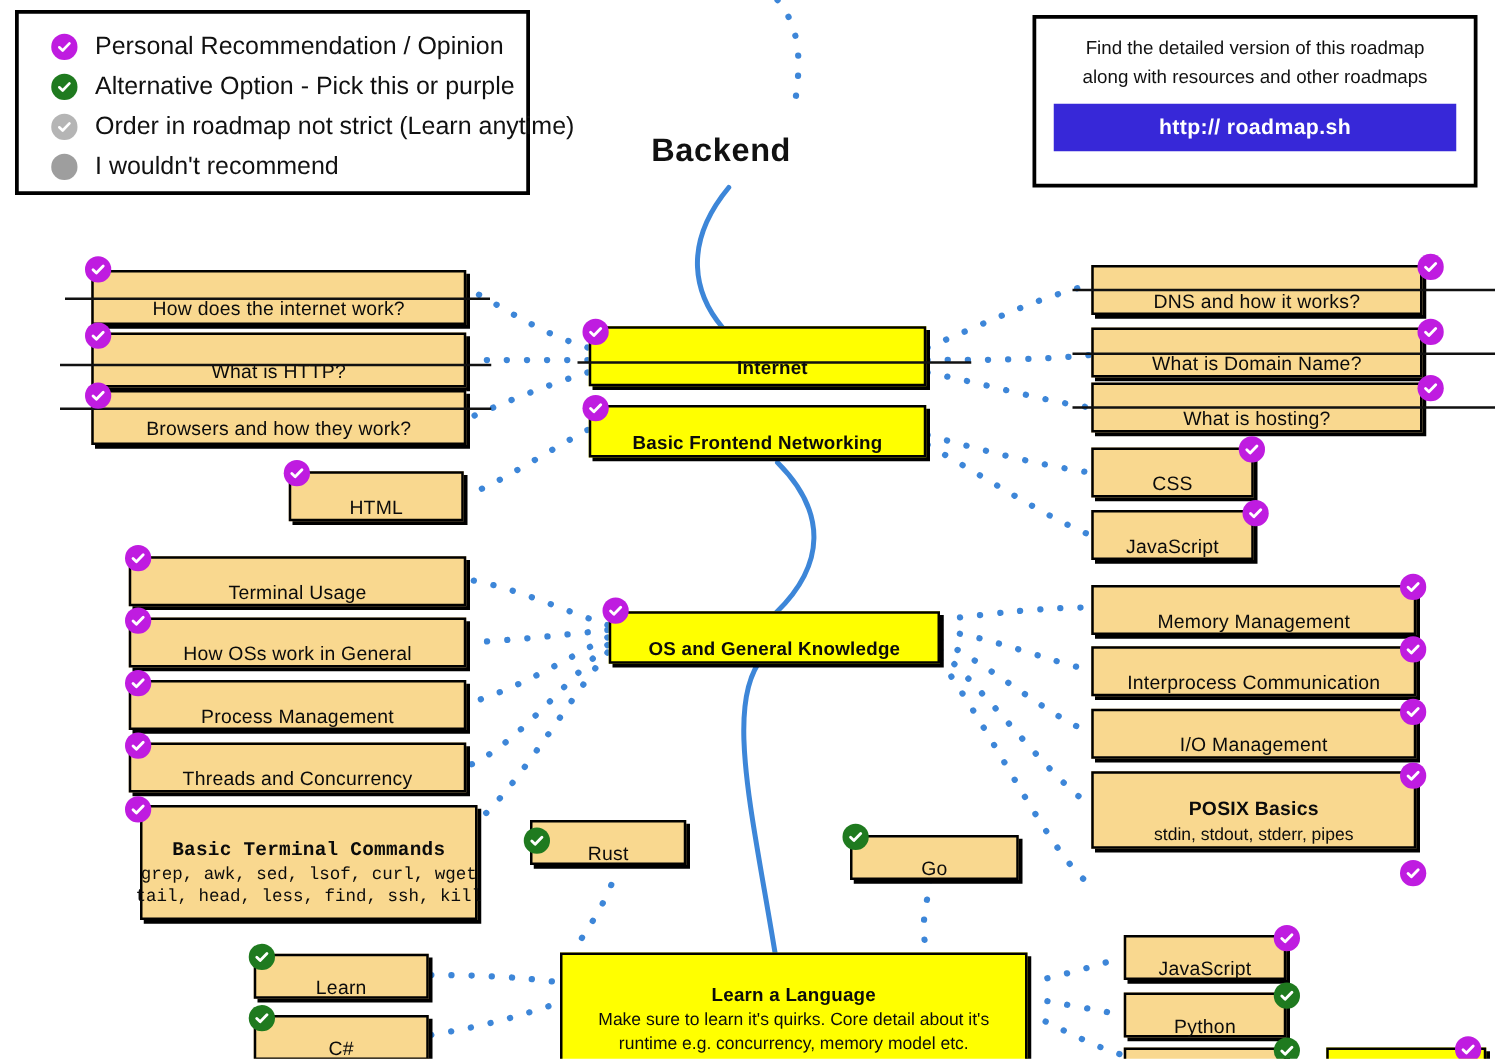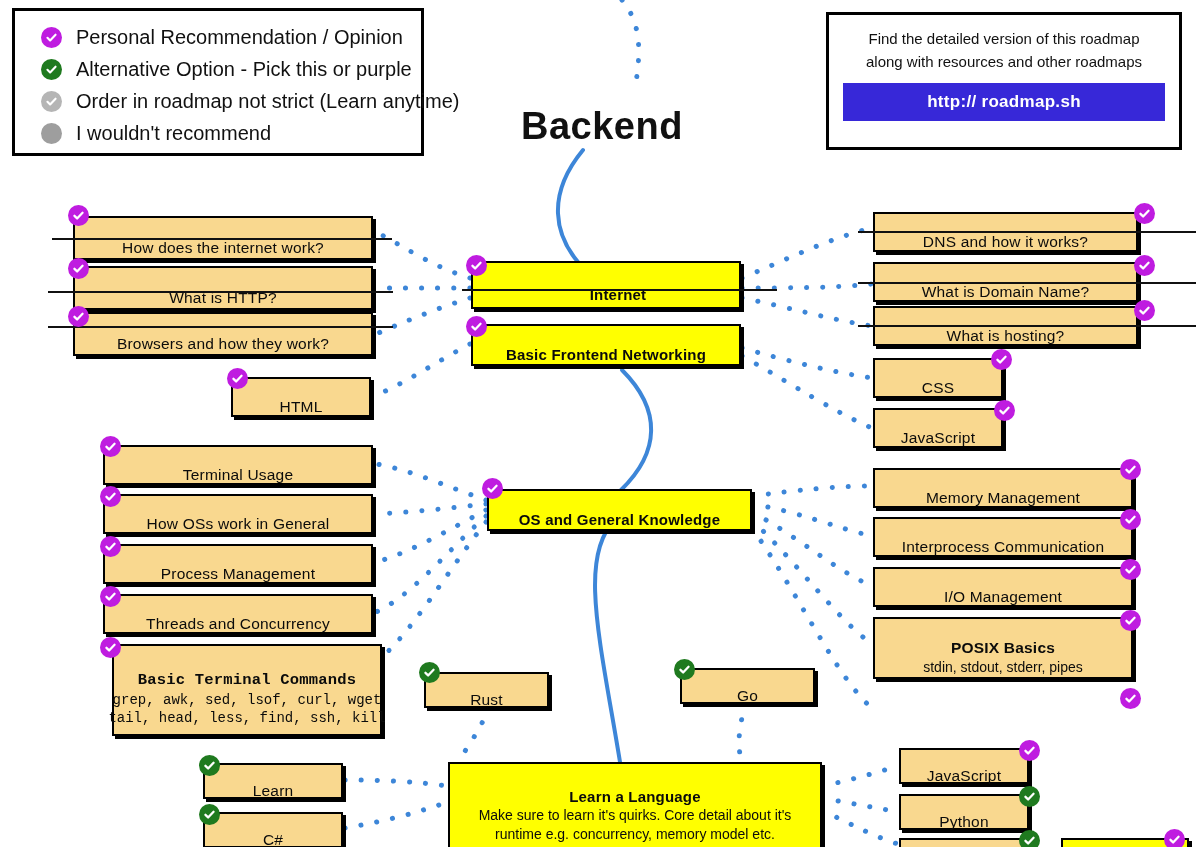--- a/index.html
+++ b/index.html
@@ -46,21 +46,21 @@
     position:absolute;width:21px;height:21px;border-radius:50%;
     z-index:6;display:flex;align-items:center;justify-content:center;
   }
   .badge svg{width:13px;height:13px;display:block;}
   .badge.purple{background:#bf1ce0;}
   .badge.green{background:#1f7a1f;}
 
   
   #page-title{
     position:absolute;z-index:3;
-    font-weight:bold;font-size:38px;letter-spacing:.5px;color:#111;
+    font-weight:bold;font-size:26px;letter-spacing:.5px;color:#111;
   }
 
   
   #legend{
     position:absolute;left:12px;top:8px;width:412px;height:148px;
     background:#fff;border:3px solid #000;box-sizing:border-box;
     padding:10px 0 0 26px;z-index:5;
   }
   .legend-row{
     display:flex;align-items:center;height:32px;
@@ -384,21 +384,21 @@
         <path d="M3 8.4 L6.3 11.6 L13 4.6" stroke="#fff" stroke-width="2.8" fill="none" stroke-linecap="round" stroke-linejoin="round"></path>
       </svg>
   </div>
 
   <div class="badge purple" style="left:1120px;top:688px;">
     <svg viewBox="0 0 16 16">
         <path d="M3 8.4 L6.3 11.6 L13 4.6" stroke="#fff" stroke-width="2.8" fill="none" stroke-linecap="round" stroke-linejoin="round"></path>
       </svg>
   </div>
 
-  <div class="node tan" style="left:424px;top:672px;width:125px;height:36px;">
+  <div class="node tan" style="left:424px;top:656px;width:125px;height:36px;">
     <span class="ttl">Rust</span>
   </div>
   <div class="badge green" style="left:419px;top:662px;">
     <svg viewBox="0 0 16 16">
         <path d="M3 8.4 L6.3 11.6 L13 4.6" stroke="#fff" stroke-width="2.8" fill="none" stroke-linecap="round" stroke-linejoin="round"></path>
       </svg>
   </div>
 
   <div class="node tan" style="left:680px;top:668px;width:135px;height:36px;">
     <span class="ttl">Go</span>

